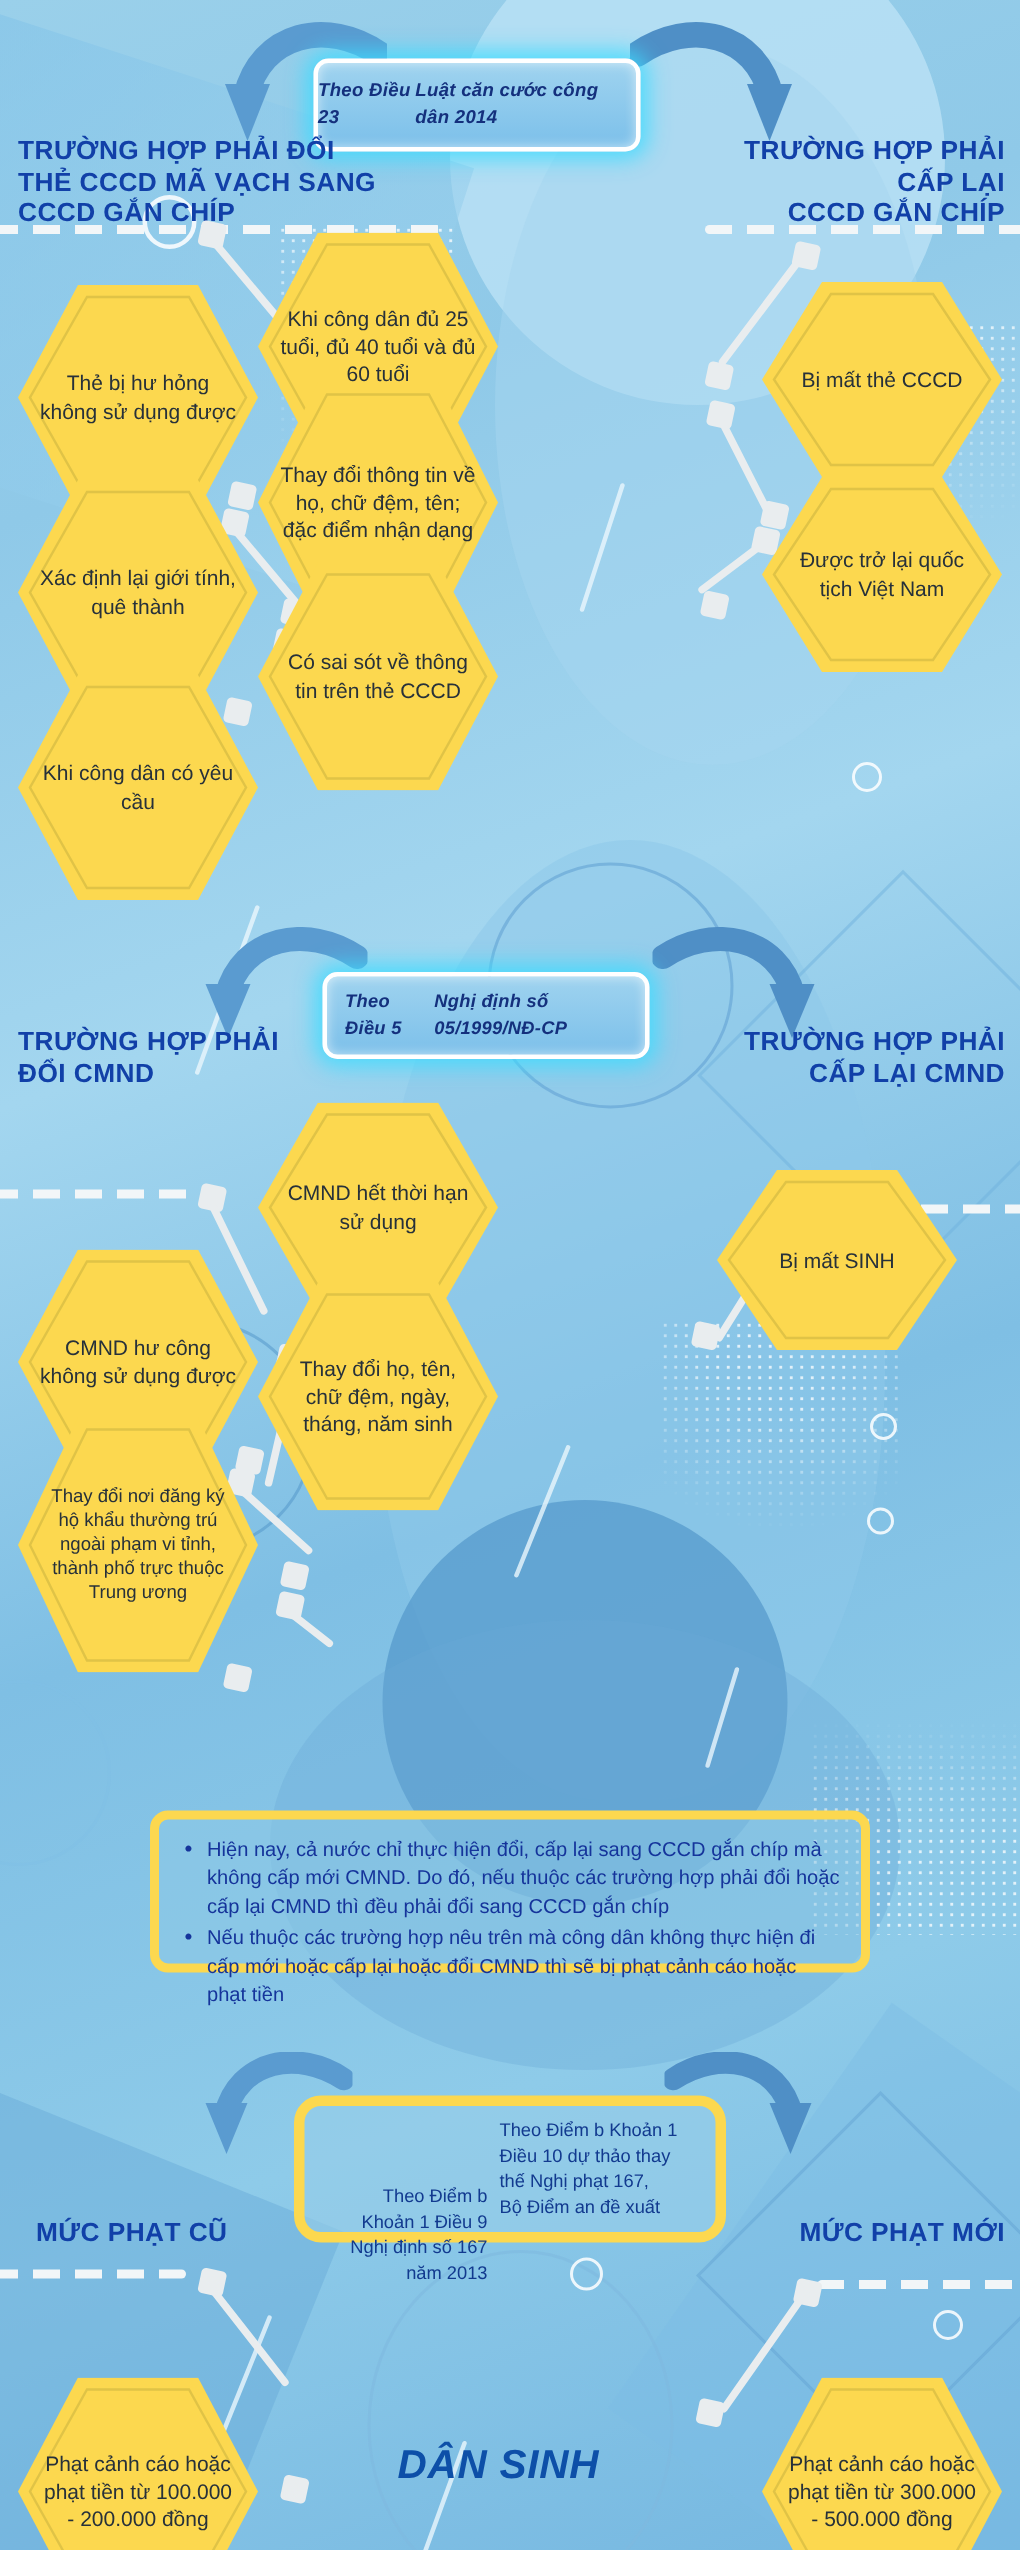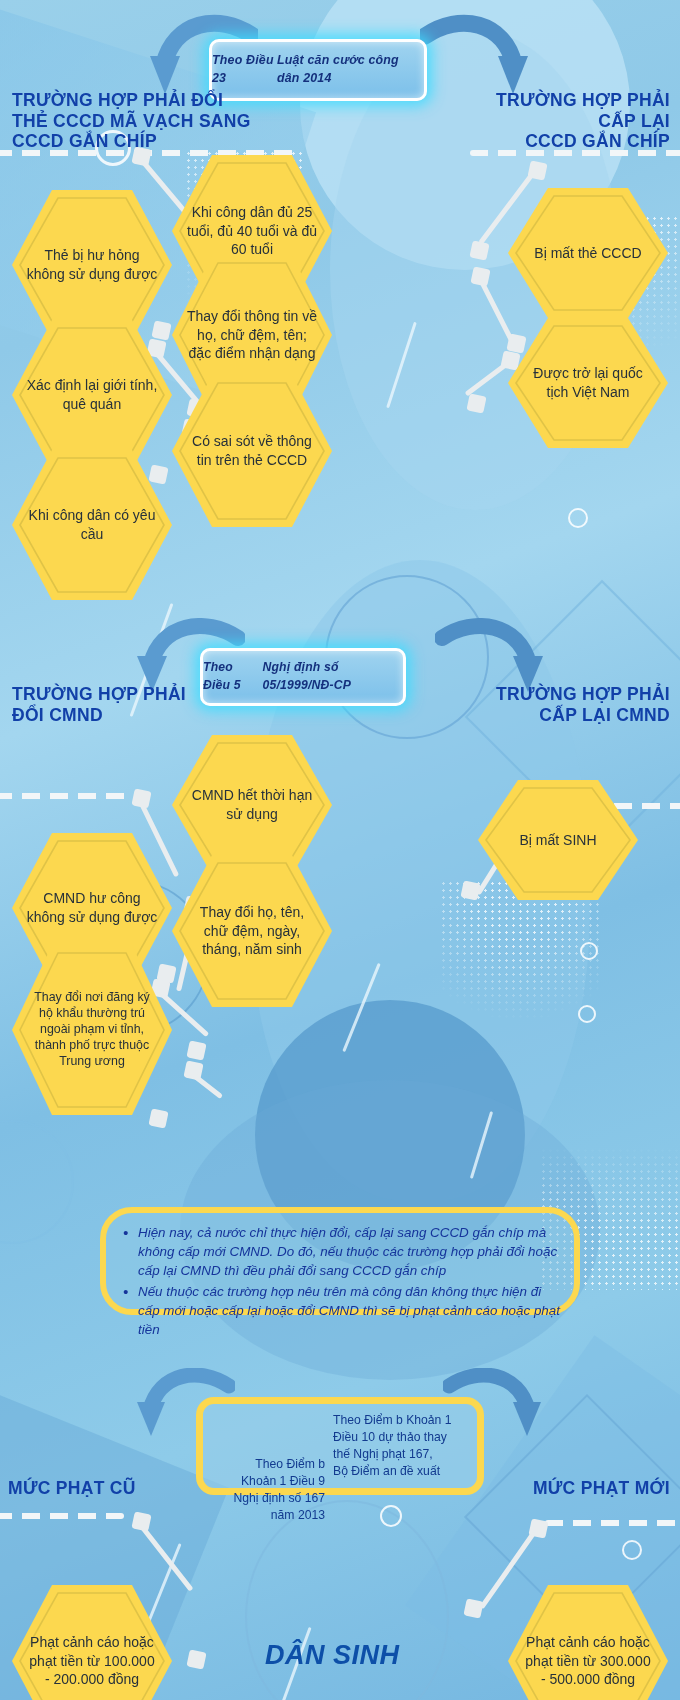--- a/index.html
+++ b/index.html
@@ -93,23 +93,23 @@
   }
   .hex .txt{
     position:relative;z-index:3;color:#27313a;text-align:center;
     font-size:14px;line-height:1.35;padding:0 14px;
   }
   .hexline{position:absolute;z-index:2;
     clip-path:polygon(25% 0%,75% 0%,100% 50%,75% 100%,25% 100%,0% 50%);}
 
   
   .notebox{
-    position:absolute;border:6px solid #fcd84f;border-radius:32px;
+    position:absolute;border:6px solid #fcd84f;border-radius:12px;
     background:rgba(140,200,230,.55);
-    padding:10px 14px 10px 12px;box-sizing:border-box;font-style:italic;
+    padding:10px 14px 10px 12px;box-sizing:border-box;
   }
   .notebox ul{margin:0;padding:0 0 0 18px;list-style:none;}
   .notebox li{
     position:relative;color:#15349b;font-size:13.4px;line-height:1.42;margin-bottom:2px;
     padding-left:2px;
   }
   .notebox li::before{
     content:"•";position:absolute;left:-13px;top:-1px;color:#15349b;font-size:15px;
   }
   
@@ -118,21 +118,21 @@
     background:rgba(150,205,233,.62);
     display:flex;box-sizing:border-box;padding:8px 10px;gap:8px;
   }
   .pairbox .col{color:#123a8f;font-size:12.2px;line-height:1.4;}
   .pair-left{text-align:right;width:112px;margin-top:44px;}
   .pair-right{text-align:left;width:132px;}
 
   
   .logo{
     position:absolute;color:#0d4fa8;font-weight:800;font-style:italic;
-    font-size:27px;letter-spacing:.5px;margin-top:12px;
+    font-size:27px;letter-spacing:.5px;
   }
 </style>
 </head>
 <body>
 
 <div id="page">
 
   <div class="bg circ b1"></div>
   <div class="bg b2"></div>
   <div class="bg b3"></div>
@@ -224,21 +224,21 @@
   <div class="hex" style="left:12px;top:190px;width:160px;height:150px;">
     <svg class="hexline" width="160" height="150" viewBox="0 0 160 150">
       <polygon points="46,8 114,8 152,75 114,142 46,142 8,75" fill="none" stroke="#c8b240" stroke-width="1.6" opacity=".55"></polygon>
     </svg>
     <div class="txt">Thẻ bị hư hỏng không sử dụng được</div>
   </div>
   <div class="hex" style="left:12px;top:320px;width:160px;height:150px;">
     <svg class="hexline" width="160" height="150" viewBox="0 0 160 150">
       <polygon points="46,8 114,8 152,75 114,142 46,142 8,75" fill="none" stroke="#c8b240" stroke-width="1.6" opacity=".55"></polygon>
     </svg>
-    <div class="txt">Xác định lại giới tính, quê quán</div>
+    <div class="txt">Xác định lại giới tính, quê thành</div>
   </div>
   <div class="hex" style="left:12px;top:450px;width:160px;height:150px;">
     <svg class="hexline" width="160" height="150" viewBox="0 0 160 150">
       <polygon points="46,8 114,8 152,75 114,142 46,142 8,75" fill="none" stroke="#c8b240" stroke-width="1.6" opacity=".55"></polygon>
     </svg>
     <div class="txt">Khi công dân có yêu cầu</div>
   </div>
 
   <div class="hex" style="left:172px;top:155px;width:160px;height:152px;">
     <svg class="hexline" width="160" height="152" viewBox="0 0 160 152">
@@ -274,21 +274,21 @@
 
   <svg class="arrow" style="left:135px;top:618px;" width="110" height="100" viewBox="0 0 110 100">
     <path d="M103 20 C 70 -2, 26 6, 16 46" stroke="#5a9bd0" stroke-width="16" fill="none" stroke-linecap="round"></path>
     <path d="M2 38 L32 38 L17 74 Z" fill="#5a9bd0"></path>
   </svg>
   <svg class="arrow" style="left:435px;top:618px;" width="110" height="100" viewBox="0 0 110 100">
     <path d="M7 20 C 40 -2, 84 6, 94 46" stroke="#4f8fc6" stroke-width="16" fill="none" stroke-linecap="round"></path>
     <path d="M108 38 L78 38 L93 74 Z" fill="#4f8fc6"></path>
   </svg>
 
-  <div class="ribbon" style="left:200px;top:648px;width:200px;height:52px;font-size:12.2px;">
+  <div class="ribbon" style="left:215px;top:648px;width:200px;height:52px;font-size:12.2px;padding-left:12px;">
     <span>Theo Điều 5</span>
     <span>Nghị định số 05/1999/NĐ-CP</span>
   </div>
 
   <div class="section-head" style="left:12px;top:684px;">
     <div>TRƯỜNG HỢP PHẢI</div>
     <div>ĐỔI CMND</div>
   </div>
   <div class="section-head head-right" style="right:10px;top:684px;">
     <div>TRƯỜNG HỢP PHẢI</div>
@@ -372,21 +372,21 @@
       <div>năm 2013</div>
     </div>
     <div class="col pair-right">
       <div>Theo Điểm b Khoản 1</div>
       <div>Điều 10 dự thảo thay</div>
       <div>thế Nghị phạt 167,</div>
       <div>Bộ Điểm an đề xuất</div>
     </div>
   </div>
 
-  <div class="section-head" style="left:8px;top:1478px;">
+  <div class="section-head" style="left:24px;top:1478px;">
     <div>MỨC PHẠT CŨ</div>
   </div>
   <div class="section-head head-right" style="right:10px;top:1478px;">
     <div>MỨC PHẠT MỚI</div>
   </div>
 
   <div class="dash" style="left:-6px;top:1513px;width:130px;"></div>
   <div class="dash" style="left:545px;top:1520px;width:145px;"></div>
 
   <div class="node" style="left:133px;top:1513px;"></div>

